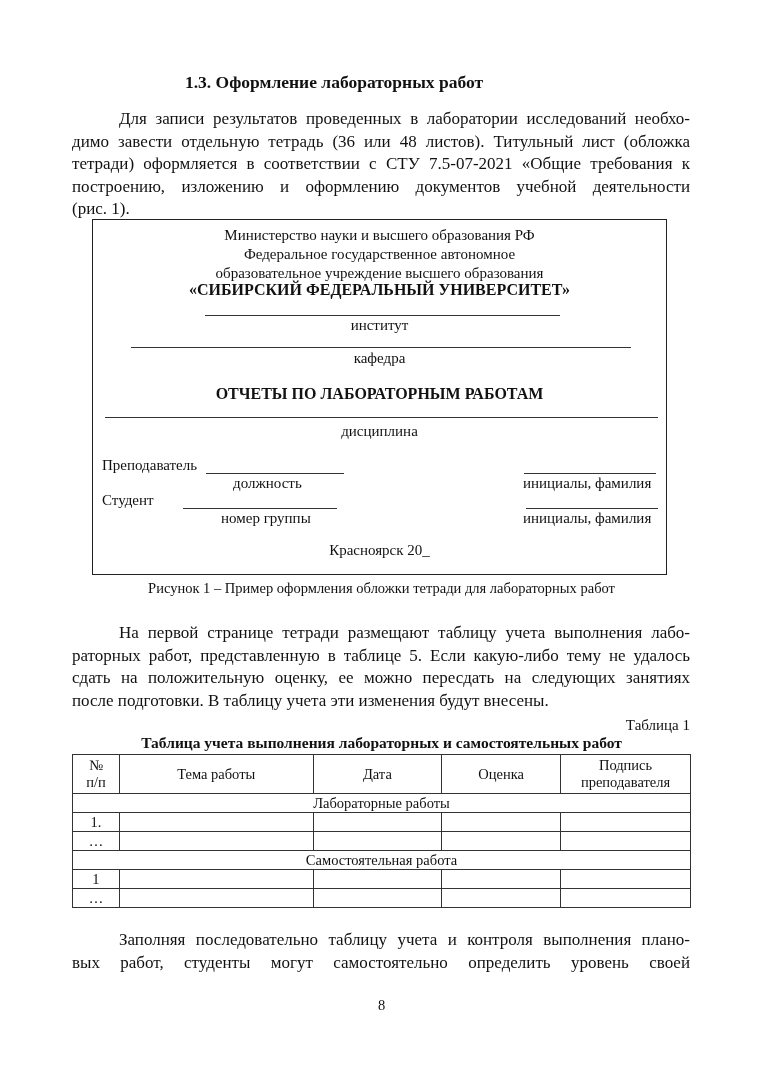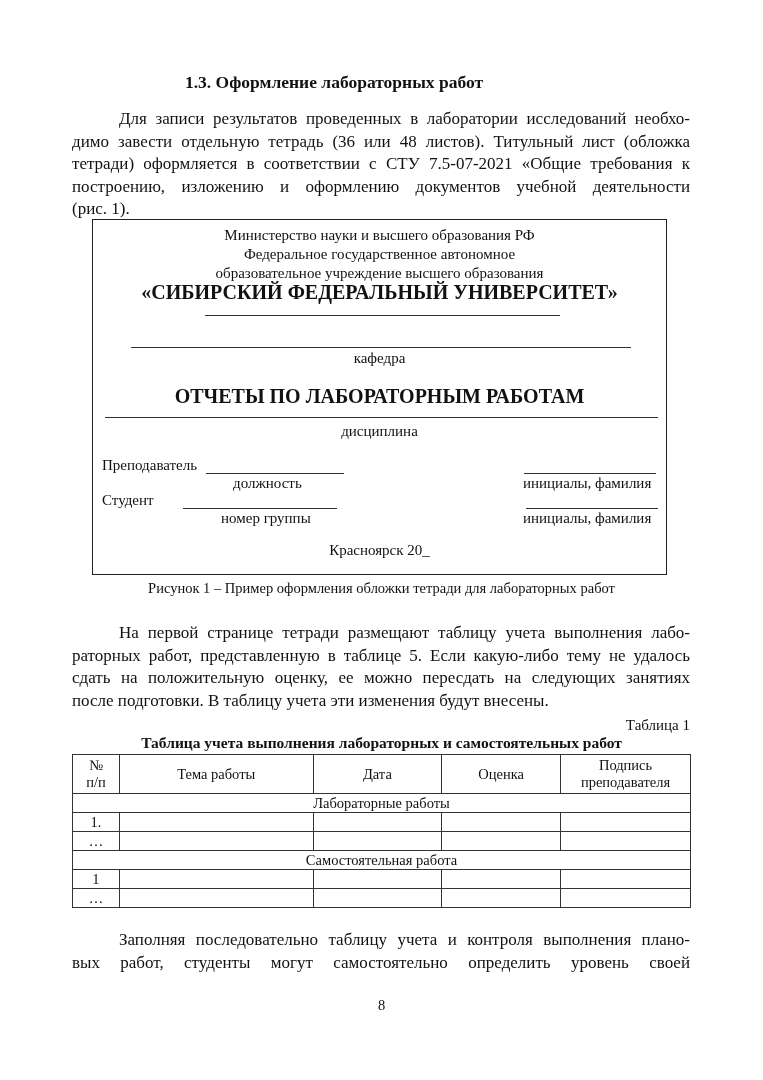--- a/index.html
+++ b/index.html
@@ -4,21 +4,21 @@
 <style>
   html, body { margin: 0; padding: 0; background: #ffffff; }
   body { width: 763px; height: 1080px; position: relative; overflow: hidden;
          font-family: "Liberation Serif", "DejaVu Serif", serif; color: #111; }
   .abs { position: absolute; }
   .heading { left: 0; width: 668px; top: 72px; text-align: center; font-weight: bold; font-size: 17.5px; }
   .para { left: 72px; width: 618px; font-size: 17px; line-height: 22.5px; text-align: justify; }
   .para .indent { display: inline-block; width: 47px; }
   .cover { left: 92px; top: 219px; width: 575px; height: 356px; border: 1.5px solid #222; box-sizing: border-box; }
   .cover .line { position: absolute; font-size: 15px; text-align: center; left: 0; width: 100%; }
-  .cover .bold { font-weight: bold; font-size: 20px; }
+  .cover .bold { font-weight: bold; font-size: 16px; }
   .rule { position: absolute; border-top: 1px solid #333; height: 0; }
   .cover .lbl { position: absolute; font-size: 15px; }
   .caption { left: 0; width: 763px; top: 580px; text-align: center; font-size: 14.5px; }
   .tblno { right: 73px; top: 717px; font-size: 15px; }
   .tbltitle { left: 0; width: 763px; top: 734px; text-align: center; font-weight: bold; font-size: 15.5px; }
   table.reg { position: absolute; left: 72px; top: 754px; width: 619px; border-collapse: collapse; font-size: 14.5px; }
   table.reg td, table.reg th { border: 1px solid #333; font-weight: normal; text-align: center; padding: 0; line-height: 17px; }
   table.reg th { height: 38px; }
   table.reg td { height: 18px; }
   .pagenum { left: 0; width: 763px; top: 997px; text-align: center; font-size: 14.5px; }
@@ -35,20 +35,21 @@
   <div style="text-align-last:justify;">построению, изложению и оформлению документов учебной деятельности</div>
   <div>(рис. 1).</div>
 </div>
 
 <div class="abs cover">
   <div class="line" style="top:7px;text-align:center;">Министерство науки и высшего образования РФ</div>
   <div class="line" style="top:26px;">Федеральное государственное автономное</div>
   <div class="line" style="top:45px;">образовательное учреждение высшего образования</div>
   <div class="line bold" style="top:61px;">«СИБИРСКИЙ ФЕДЕРАЛЬНЫЙ УНИВЕРСИТЕТ»</div>
   <div class="rule" style="left:112px; width:355px; top:95px;"></div>
+  <div class="line" style="top:97px;">институт</div>
   <div class="rule" style="left:38px; width:500px; top:127px;"></div>
   <div class="line" style="top:130px;">кафедра</div>
   <div class="line bold" style="top:165px;">ОТЧЕТЫ ПО ЛАБОРАТОРНЫМ РАБОТАМ</div>
   <div class="rule" style="left:12px; width:553px; top:197px;"></div>
   <div class="line" style="top:203px;">дисциплина</div>
 
   <div class="lbl" style="left:9px; top:237px;">Преподаватель</div>
   <div class="rule" style="left:113px; width:138px; top:253px;"></div>
   <div class="rule" style="left:431px; width:132px; top:253px;"></div>
   <div class="lbl" style="left:140px; top:255px;">должность</div>

